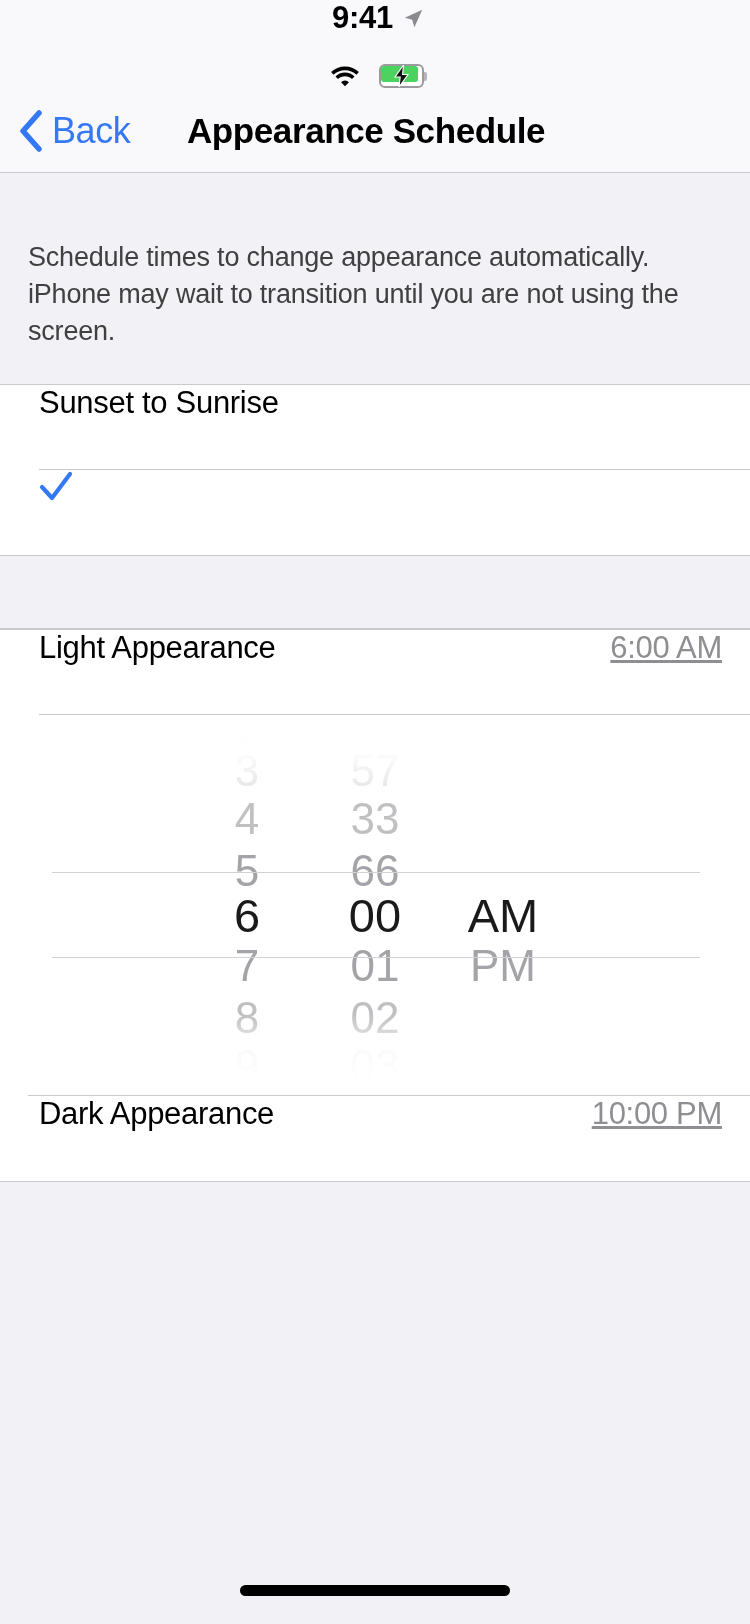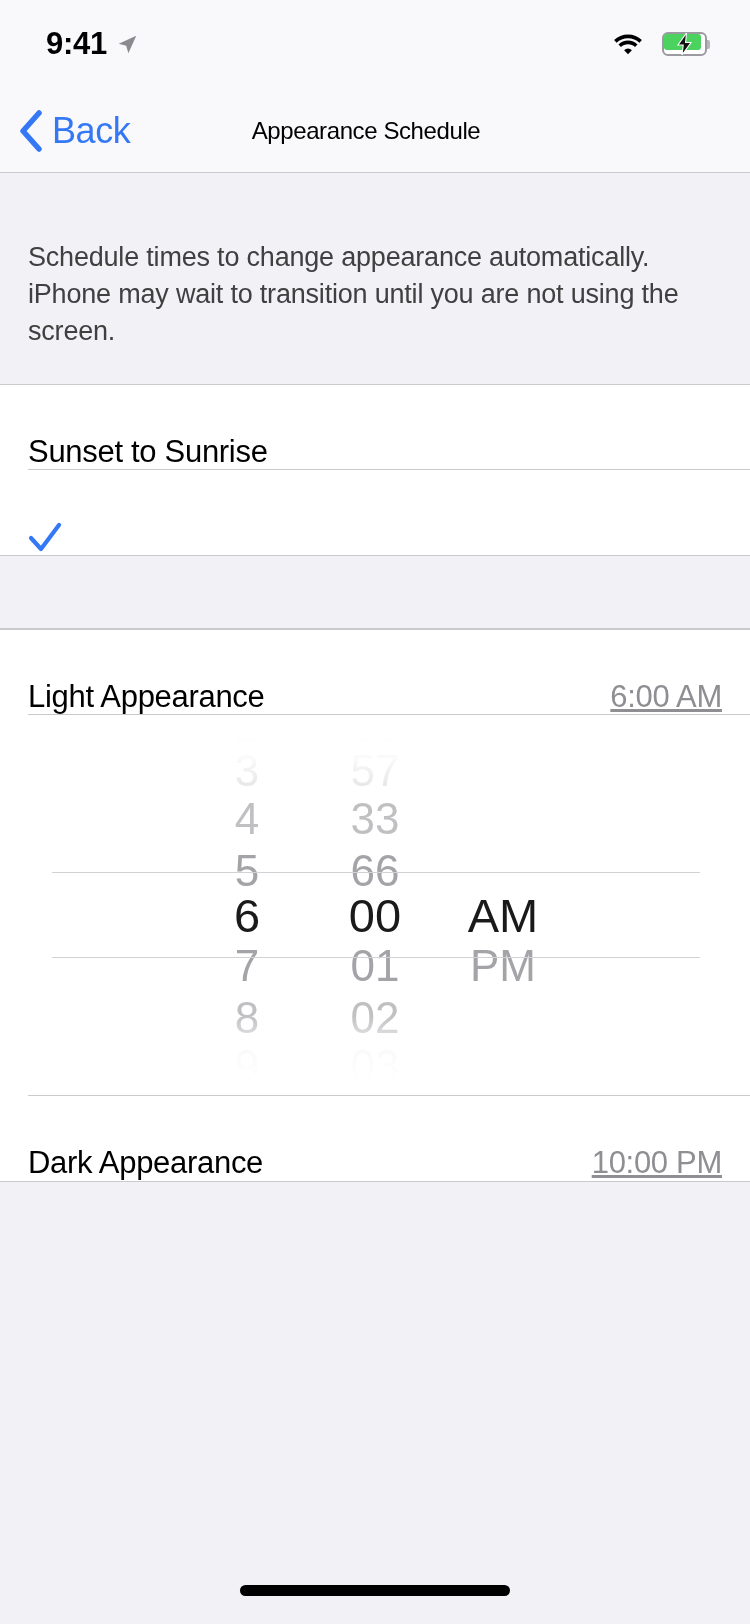--- a/index.html
+++ b/index.html
@@ -11,20 +11,21 @@
     -webkit-font-smoothing:antialiased;
   }
   .phone { position:relative; width:750px; height:1624px; background:#f1f1f6; }
 
   
   .statusbar {
     position:absolute; top:0; left:0; width:750px; height:88px;
     background:#f9f9fb;
     display:flex; align-items:center; justify-content:space-between;
     padding:0 40px 0 46px;
+    flex-direction:column;
   }
   .sb-left { display:flex; align-items:center; gap:10px; }
   .sb-time { font-size:31px; font-weight:700; color:#000; letter-spacing:-0.3px; }
   .loc-arrow { width:21px; height:21px; display:block; }
   .sb-right { display:flex; align-items:center; gap:18px; }
   .wifi { width:32px; height:24px; display:block; }
   .battery { position:relative; width:48px; height:24px; }
   .bat-body {
     position:absolute; left:0; top:0; width:45px; height:24px;
     border:2px solid #9a9aa0; border-radius:6px; background:#fff;
@@ -47,42 +48,42 @@
   }
   .back-btn {
     position:absolute; left:18px; top:0; height:85px;
     display:flex; align-items:center; gap:10px; cursor:pointer;
   }
   .chev { width:24px; height:42px; display:block; }
   .back-label { font-size:36px; color:#3478f6; letter-spacing:-0.4px; }
   .nav-title {
     position:absolute; left:0; top:0; width:732px; height:85px;
     display:flex; align-items:center; justify-content:center;
-    font-size:24px; font-weight:400; color:#000; letter-spacing:-0.4px;
+    font-size:35px; font-weight:700; color:#000; letter-spacing:-0.4px;
   }
 
   
   .content { position:absolute; top:173px; left:0; width:750px; bottom:0; }
 
   .gap { background:#f1f1f6; }
   .gap.g1 { height:66px; }
   .footnote {
     background:#f1f1f6; padding:0 28px 34px 28px;
     font-size:27px; line-height:37px; color:#404040; letter-spacing:-0.2px;
   }
 
   .group {
     background:#ffffff;
     border-top:1px solid #c9c9ce;
     border-bottom:1px solid #c9c9ce;
   }
   .row {
     position:relative; height:85px;
-    display:flex; align-items:flex-end; justify-content:space-between;
-    padding:0 28px; cursor:pointer;
+    display:flex; align-items:flex-start; justify-content:space-between;
+    padding:0 28px; cursor:pointer;margin-left:11px;
   }
   .row-label { font-size:31px; color:#000; letter-spacing:-0.3px; }
   .row-value { font-size:31px; color:#8e8e93; letter-spacing:-0.3px;text-decoration:underline; }
   .row-sep { position:absolute; left:28px; right:0; bottom:0; height:1px; background:#c9c9ce; }
   .check { width:34px; height:34px; display:block; }
 
   .gap.g2 { height:73px; border-bottom:1px solid #c9c9ce; }
 
   
   .picker {

